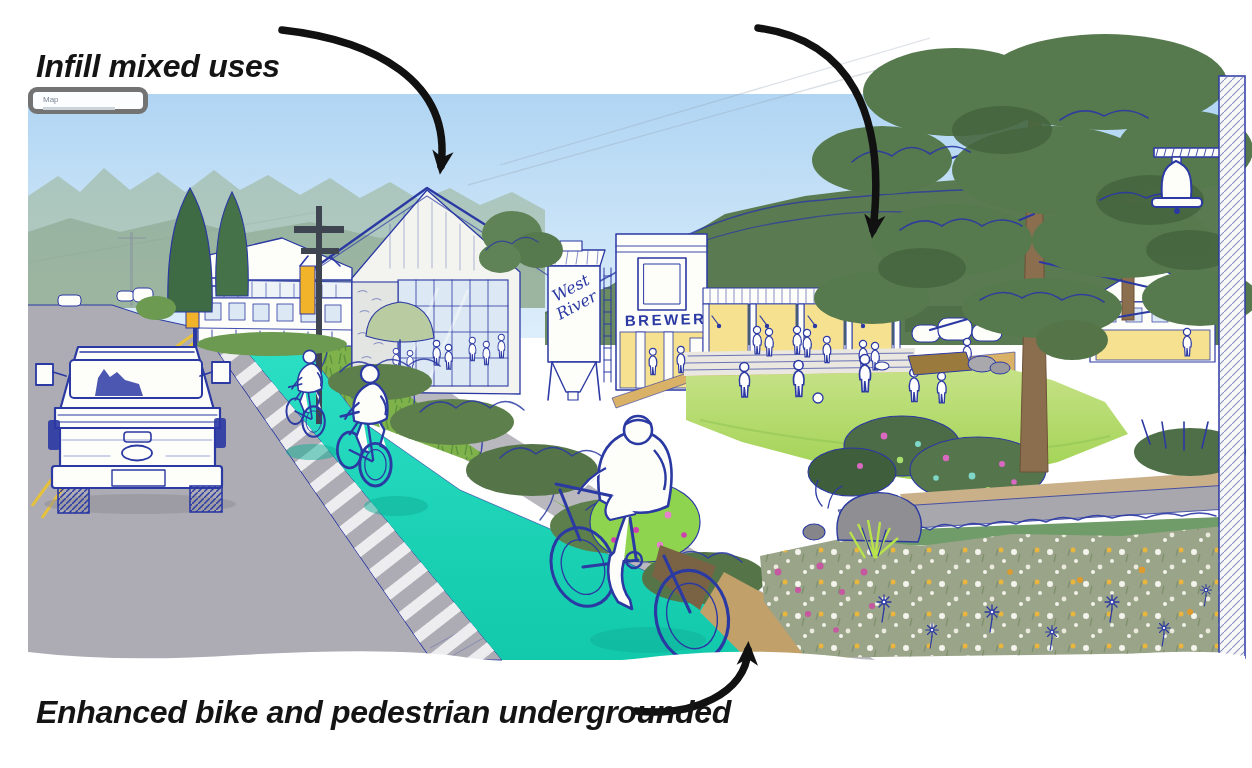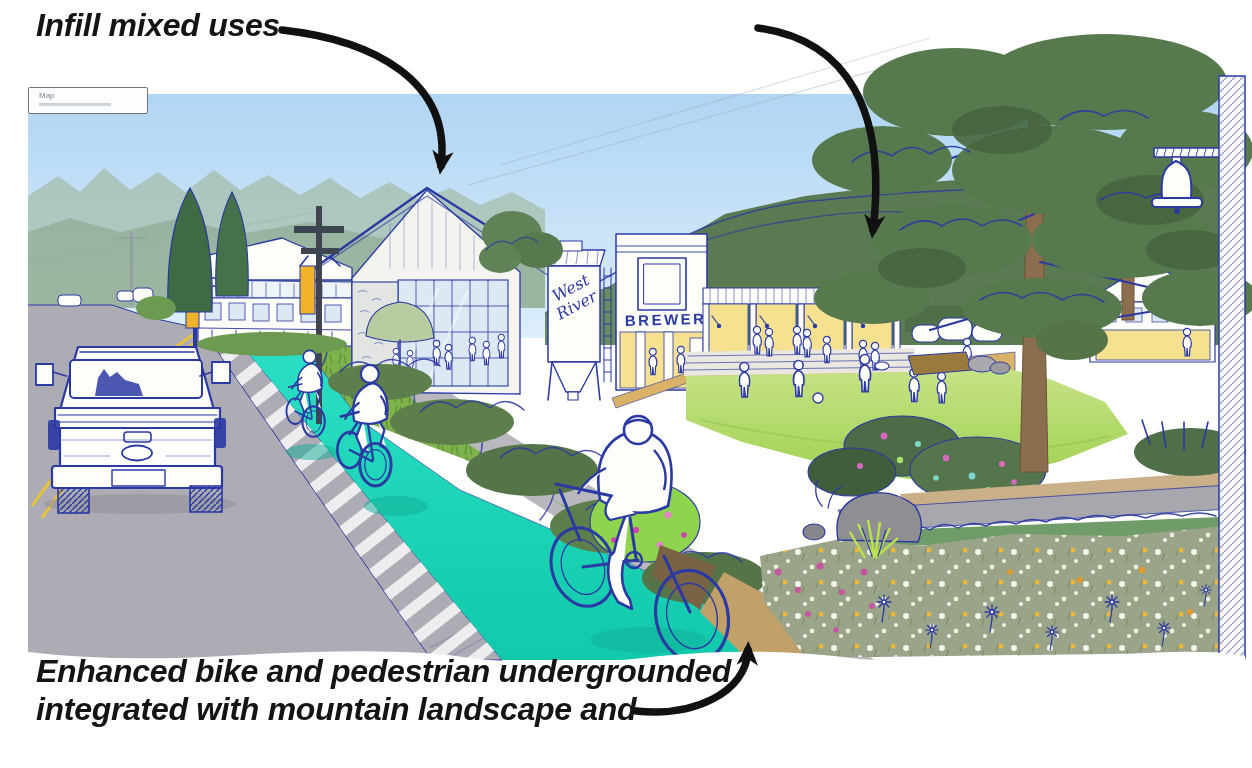--- a/index.html
+++ b/index.html
@@ -1,28 +1,28 @@
 <!DOCTYPE html>
 <html><head>
 <meta charset="utf-8">
 <style>
   html,body{margin:0;padding:0;background:#fff;}
   .stage{position:relative;width:1252px;height:768px;background:#fff;overflow:hidden;
          font-family:"Liberation Sans",sans-serif;}
   .stage svg{position:absolute;left:0;top:0;}
   .callout{position:absolute;color:#141414;font-weight:bold;font-style:italic;
-           font-size:32px;line-height:38px;letter-spacing:-.3px;white-space:nowrap;}
+           font-size:32px;line-height:38px;letter-spacing:-.3px;white-space:nowrap;margin-top:41px;}
   .callout div{display:block;}
   .ink{stroke:#2b39a3;fill:none;stroke-linecap:round;stroke-linejoin:round;}
   .wht{fill:#fdfdfa;stroke:#2b39a3;stroke-linejoin:round;}
   .pane{fill:#dce8f3;stroke:#2b39a3;}
   .yel{fill:#f6e191;stroke:#2b39a3;stroke-width:.8;}
   .ban{fill:#f0b32a;stroke:#2b39a3;stroke-width:1;}
   .tooltip{position:absolute;left:28px;top:87px;width:120px;height:27px;background:#fcfdfe;
-           border:1px solid #737373;border-radius:2px;font-size:8px;color:#7b8794;
+           border:5px solid #737373;border-radius:9px;font-size:8px;color:#7b8794;
            padding:3px 0 0 10px;box-sizing:border-box;}
   .tooltip .bar{width:72px;height:3px;background:#ccd4da;margin-top:3px;}
 </style>
 </head>
 <body>
 
 <div class="stage">
 
 <svg width="1252" height="768" viewBox="0 0 1252 768">
   <defs>
@@ -471,16 +471,15 @@
 <div class="tooltip">
   <span>Map</span>
   <div class="bar"></div>
 </div>
 
 <div class="callout" style="left:36px;top:6px;">
   <div>Infill mixed uses</div>
 </div>
 <div class="callout" style="left:36px;top:652px;">
   <div>Enhanced bike and pedestrian undergrounded</div>
-  <div>integrated with mountain landscape and</div>
 </div>
 
 </div>
 
 </body></html>

